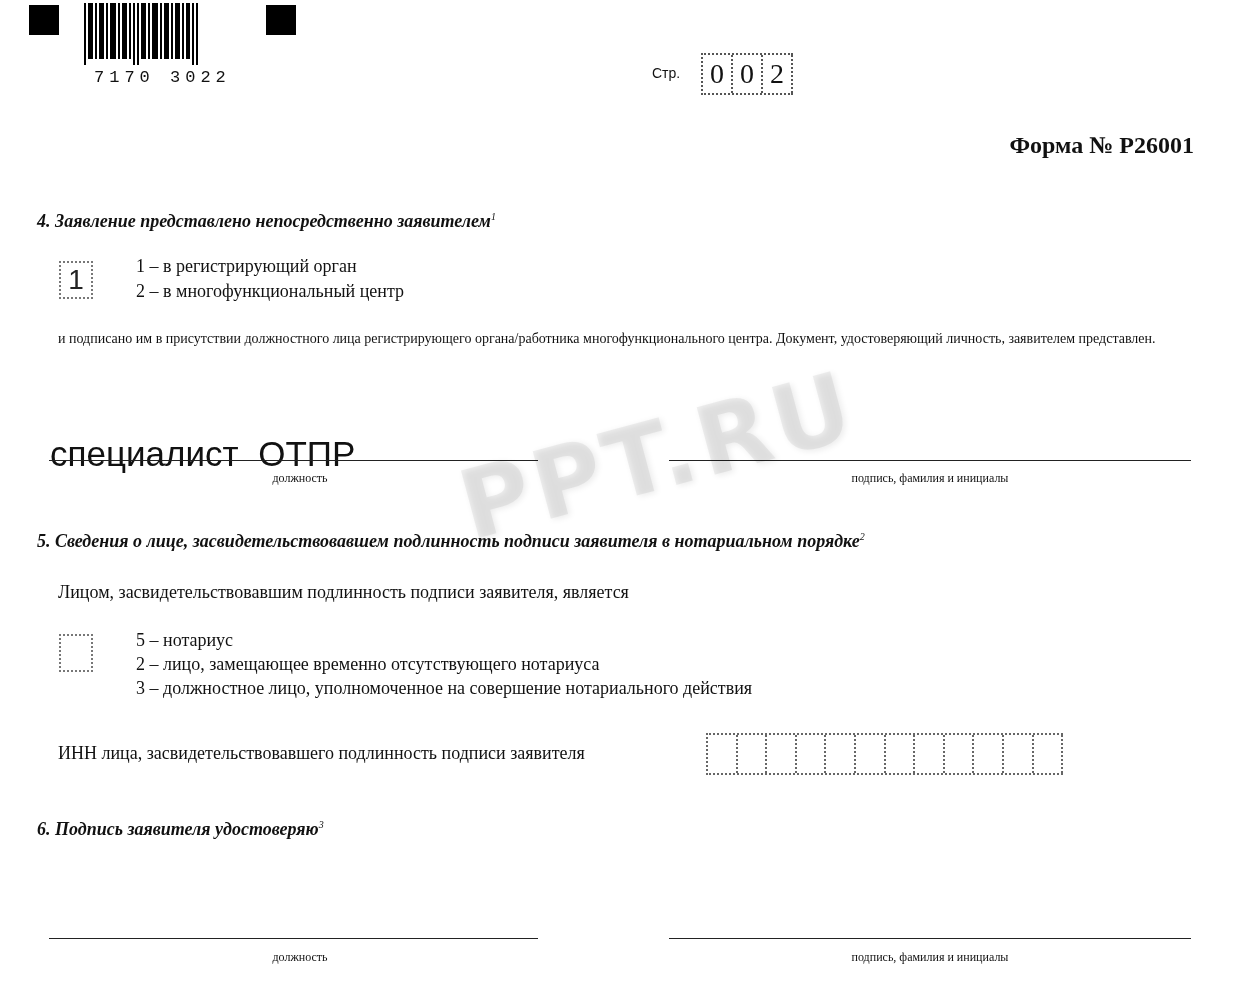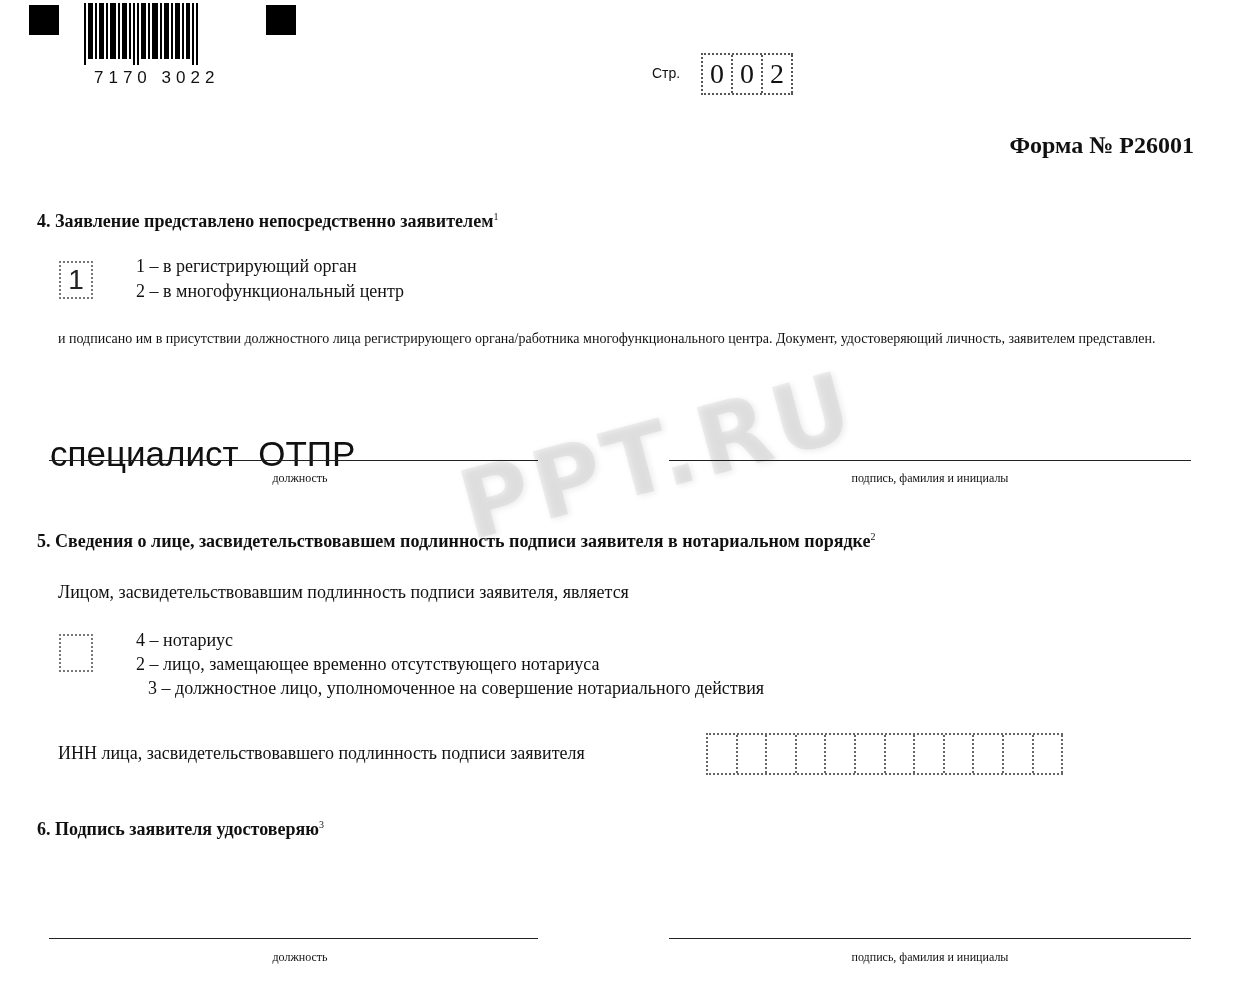--- a/index.html
+++ b/index.html
@@ -2,28 +2,28 @@
 <html><head>
 <meta charset="utf-8">
 <style>
   html, body { margin:0; padding:0; background:#fff; }
   body { width:1240px; height:992px; position:relative; overflow:hidden;
          font-family:"Liberation Serif", serif; color:#111; }
   .abs { position:absolute; }
   .marker { width:30px; height:30px; background:#000; }
   .barcode { left:84px; top:3px; width:154px; height:62px; display:flex; align-items:flex-start; }
   .barcode span { display:block; background:#000; margin-right:2px; }
-  .bc-num { left:94px; top:68px; font-family:Liberation Sans, sans-serif; font-size:17px; letter-spacing:5px; }
+  .bc-num { left:94px; top:68px; font-family:Liberation Mono, monospace; font-size:17px; letter-spacing:5px; }
   .page-lbl { left:652px; top:65px; font-family:"Liberation Sans", sans-serif; font-size:14px; }
   .page-box { left:701px; top:53px; height:38px; display:flex;
               border-top:2px dotted #555; border-bottom:2px dotted #555; border-left:2px dotted #555; }
   .page-box .cell { width:28px; height:38px; border-right:2px dotted #555; text-align:center;
               font-family:"Liberation Serif", serif; font-size:28px; line-height:38px; }
   .form-no { right:46px; top:132px; font-weight:bold; font-size:24px; }
-  .hdr { font-weight:bold; font-size:18px; }
+  .hdr { font-weight:bold; font-size:18px;font-style:italic; }
   .hdr sup { font-size:10px; font-weight:normal; }
   .txt { font-size:18px; }
   .dotbox { border:2px dotted #777; box-sizing:border-box; text-align:center;
             font-family:"Liberation Sans", sans-serif; font-size:28px; line-height:34px; color:#222; }
   .para { left:58px; top:326px; width:1135px; font-size:14px; line-height:26px; text-align:justify; text-align-last:left; }
   .hand { left:50px; top:434px; font-family:"Liberation Sans", sans-serif; font-size:35px; word-spacing:10px;text-align:center; }
   .line { height:1px; background:#222; }
   .cap { font-size:12px; text-align:center; }
   .inn { left:706px; top:733px; display:flex; border-top:2px dotted #666; border-bottom:2px dotted #666;
          border-left:2px dotted #666; height:38px; }
@@ -88,23 +88,23 @@
 <div class="abs cap" style="left:200px;top:471px;width:200px;">должность</div>
 <div class="abs cap" style="left:780px;top:471px;width:300px;">подпись, фамилия и инициалы</div>
 
 <div class="abs wm">PPT.RU</div>
 
 <div class="abs hdr" style="left:37px;top:531px;">
   <span>5. Сведения о лице, засвидетельствовавшем подлинность подписи заявителя в нотариальном порядке</span><sup>2</sup>
 </div>
 <div class="abs txt" style="left:58px;top:582px;">Лицом, засвидетельствовавшим подлинность подписи заявителя, является</div>
 <div class="abs dotbox" style="left:59px;top:634px;width:34px;height:38px;"></div>
-<div class="abs txt" style="left:136px;top:630px;">4 – нотариус</div>
+<div class="abs txt" style="left:136px;top:630px;">5 – нотариус</div>
 <div class="abs txt" style="left:136px;top:654px;">2 – лицо, замещающее временно отсутствующего нотариуса</div>
-<div class="abs txt" style="left:136px;top:678px;margin-left:12px;">3 – должностное лицо, уполномоченное на совершение нотариального действия</div>
+<div class="abs txt" style="left:136px;top:678px;">3 – должностное лицо, уполномоченное на совершение нотариального действия</div>
 
 <div class="abs txt" style="left:58px;top:743px;">ИНН лица, засвидетельствовавшего подлинность подписи заявителя</div>
 <div class="abs inn">
   <div class="c"></div>
     <div class="c"></div>
   <div class="c"></div>
     <div class="c"></div>
   <div class="c"></div>
     <div class="c"></div>
   <div class="c"></div>

